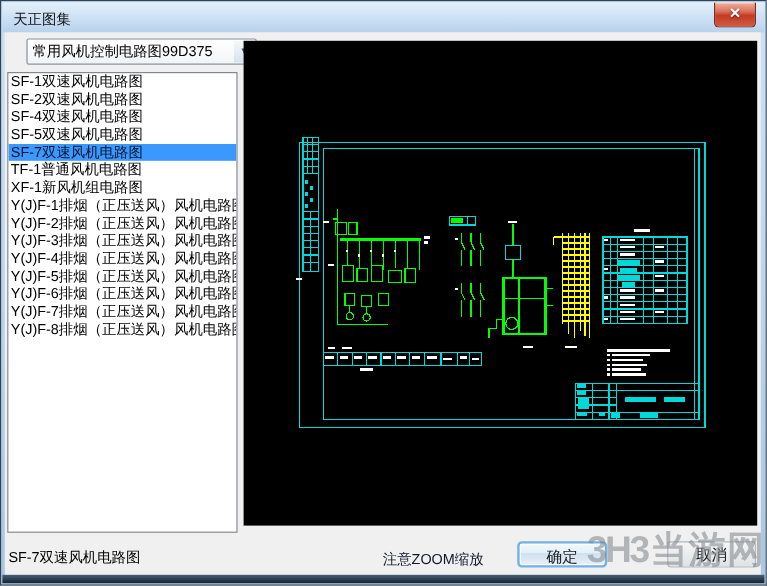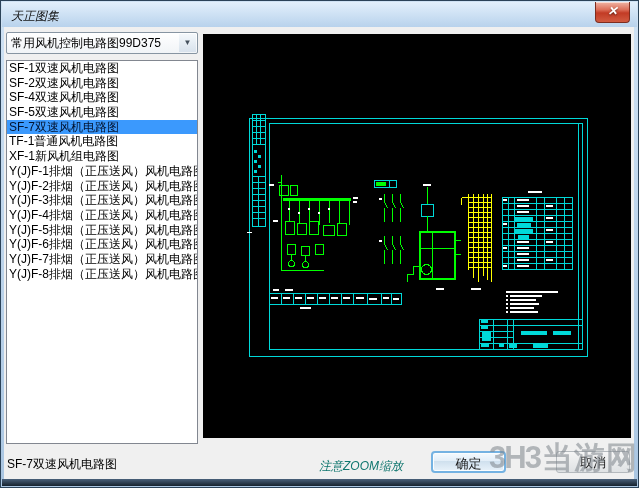--- a/index.html
+++ b/index.html
@@ -14,40 +14,39 @@
     background:linear-gradient(#cfe2f4,#aac6e2);
     border:1px solid #2c4359;
   }
   .window::after{ 
     content:'';position:absolute;left:1px;right:1px;bottom:1px;height:7px;
     background:linear-gradient(#49607a,#16222e);
   }
   .titlebar{
     position:absolute;left:1px;top:1px;right:1px;height:25px;
     background:linear-gradient(#e3f0fc,#b8d2ec);
-    font-style:italic;
   }
   .titlebar-text{
     position:absolute;left:9px;top:6px;font-size:12px;color:#121212;
   }
   .close-btn{
     position:absolute;right:7px;top:0;width:33px;height:20px;
     border:1px solid #7e2d1f;border-top:none;border-radius:0 0 4px 4px;
     background:linear-gradient(#f0b4a4 0%,#dd6f5a 38%,#c23b25 55%,#d15b41 100%);
     box-shadow:inset 0 1px 0 rgba(255,255,255,.55);
     color:#fff;font-weight:bold;font-size:12px;line-height:19px;text-align:center;
     cursor:default;text-shadow:0 1px 2px rgba(0,0,0,.55);
   }
   .client{
     position:absolute;left:3px;top:26px;width:630px;height:453px;
     background:#f0f0f0;
   }
   
   .combo{
-    position:absolute;left:2px;top:5px;width:192px;height:22px;box-sizing:border-box;
+    position:absolute;left:18px;top:5px;width:192px;height:22px;box-sizing:border-box;
     border:1px solid #8795a2;border-radius:2px;
     background:linear-gradient(#ffffff,#f1f4f7);
     font-size:12px;line-height:20px;
   }
   .combo-value{position:absolute;left:4px;top:0;right:20px;overflow:hidden;white-space:nowrap;color:#000;}
   .combo-arrow{
     position:absolute;right:1px;top:1px;width:17px;height:18px;
     background:linear-gradient(#f4f8fb,#d8e2ec);
     text-align:center;font-size:8px;color:#44505c;line-height:18px;
   }
@@ -67,21 +66,21 @@
   }
   .preview svg{display:block}
   .c-frame{stroke:var(--cad-cyan,#00d9d9);fill:none;}
   .c-green{stroke:var(--cad-green,#00ff00);fill:none;}
   .c-yellow{stroke:var(--cad-yellow,#ffff00);fill:none;}
   .f-cyan{fill:var(--cad-cyan,#00d9d9);}
   .f-green{fill:var(--cad-green,#00ff00);}
   .f-white{fill:var(--cad-white,#ffffff);}
   
   .status-label{position:absolute;left:3px;top:429px;font-size:12px;color:#000;}
-  .zoom-hint{position:absolute;left:315px;top:431px;font-size:12px;color:#0f766e;font-style:italic;}
+  .zoom-hint{position:absolute;left:315px;top:431px;font-size:12px;color:#0f172a;}
   .btn{
     position:absolute;top:424px;height:22px;box-sizing:border-box;
     font-family:"Liberation Sans",sans-serif;font-size:13px;color:#1a1a1a;
     text-align:center;line-height:19px;cursor:default;
   }
   .btn-ok{
     left:427px;width:75px;
     border:2px solid #74b2e2;border-radius:4px;
     background:linear-gradient(#f4fafe 0%,#e2eef8 45%,#cfe0ee 46%,#e8f2fa 100%);
     box-shadow:inset 0 0 0 1px #fbfdfe;

